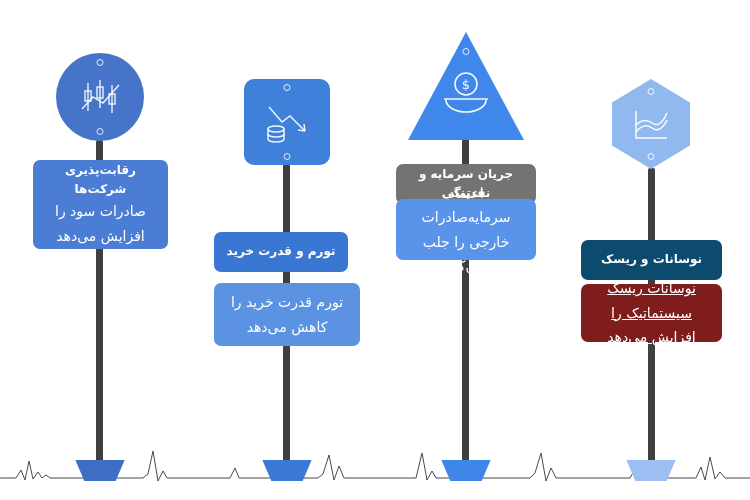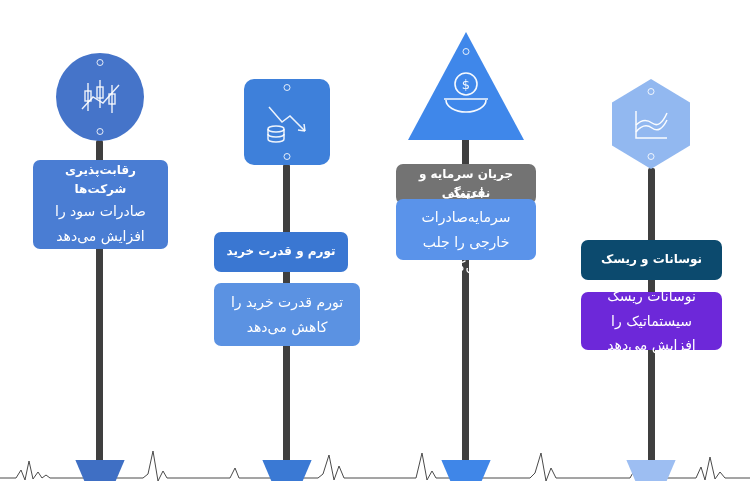--- a/index.html
+++ b/index.html
@@ -117,20 +117,20 @@
         <path d="M7 9 v27 h31"></path>
         <path d="M7 30 q8 -10 16 -4 t15 -8"></path>
         <path d="M7 23 q8 -8 16 -2 t15 -10"></path>
       </svg>
     </div>
 
     <div class="sign" style="left: 581px; top: 240px; width: 141px; height: 38px; background: #0c4a6e; text-align: center;">
       <div class="t">نوسانات و ریسک</div>
     </div>
 
-    <div class="sign" style="left: 581px; top: 292px; width: 141px; height: 58px; background: #6d28d9;">
+    <div class="sign" style="left: 581px; top: 284px; width: 141px; height: 58px; background: #7f1d1d; text-decoration: underline;">
       <div class="d">نوسانات ریسک سیستماتیک را افزایش می‌دهد</div>
     </div>
 
     <div class="base" style="left: 623px; top: 460px; width: 56px; background: rgb(157, 190, 242);"></div>
   </div>
 
 </div>
 
 </body></html>

